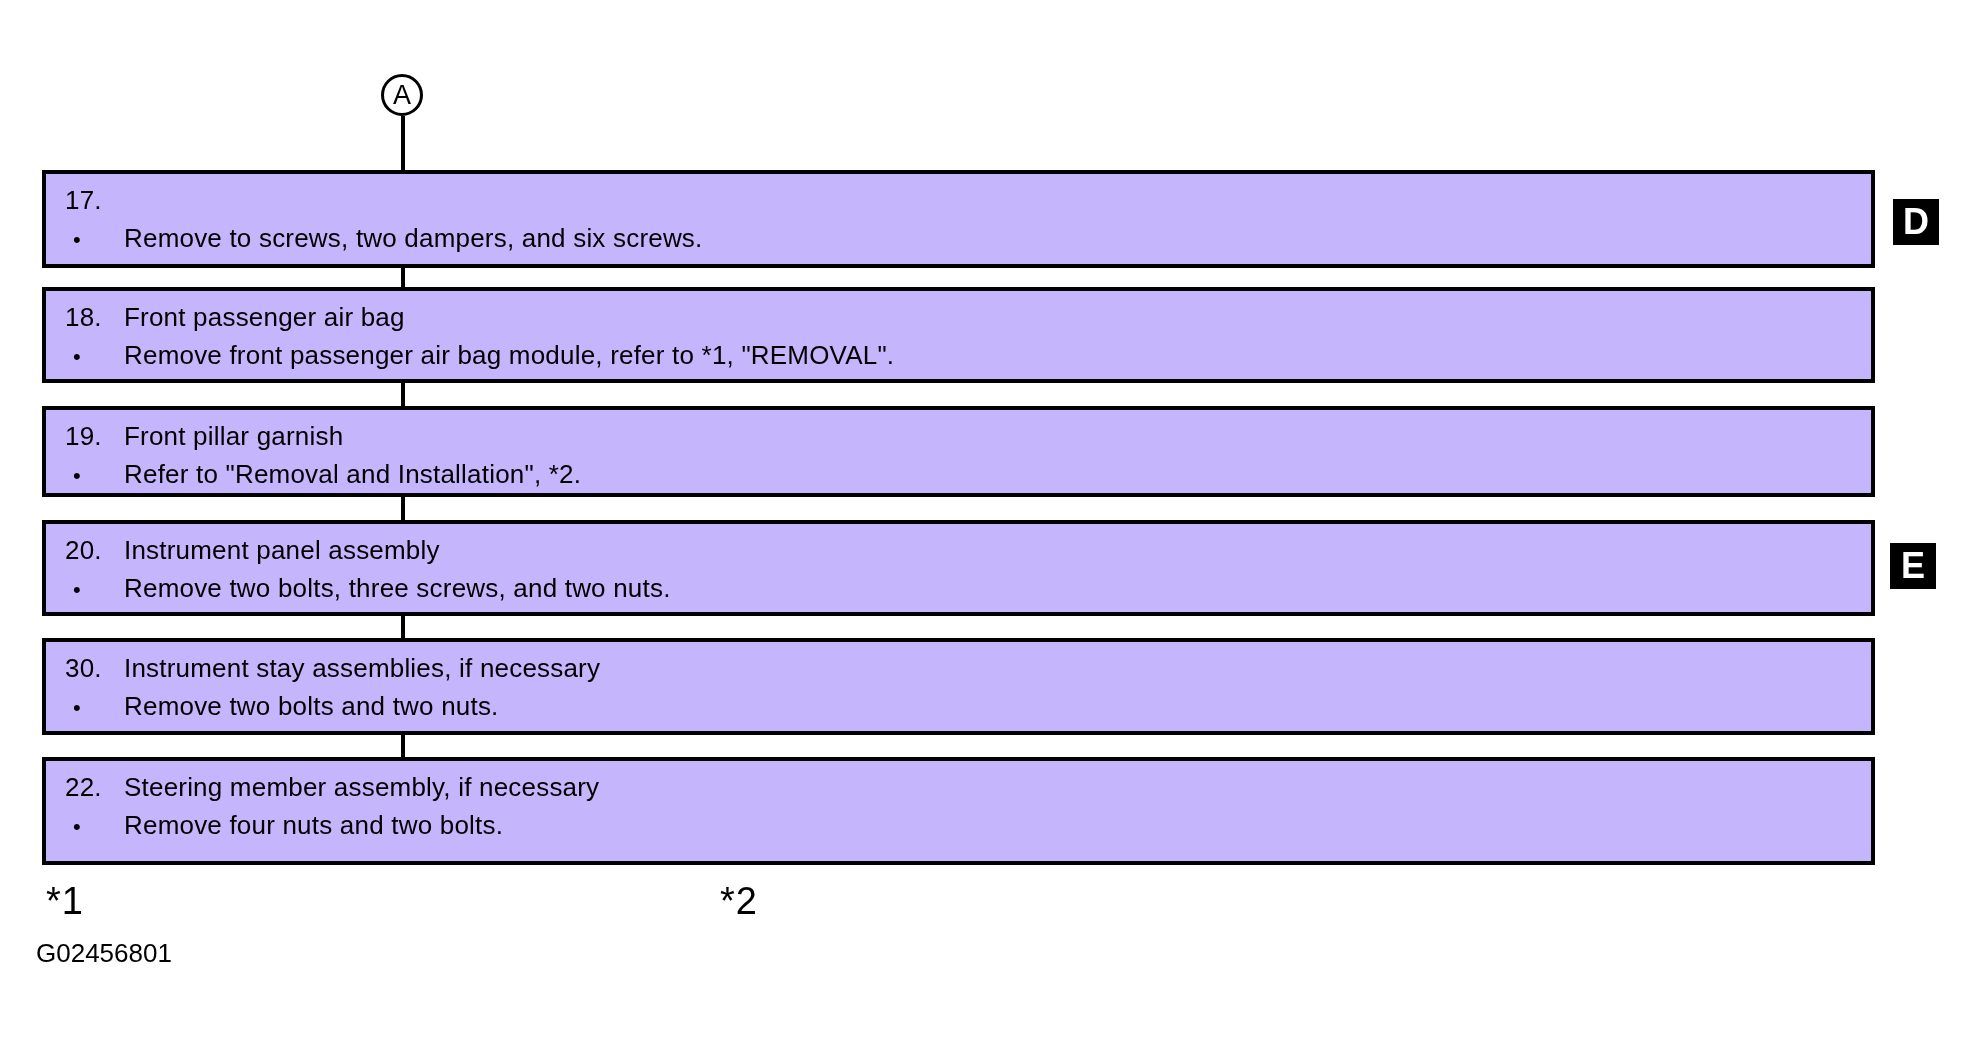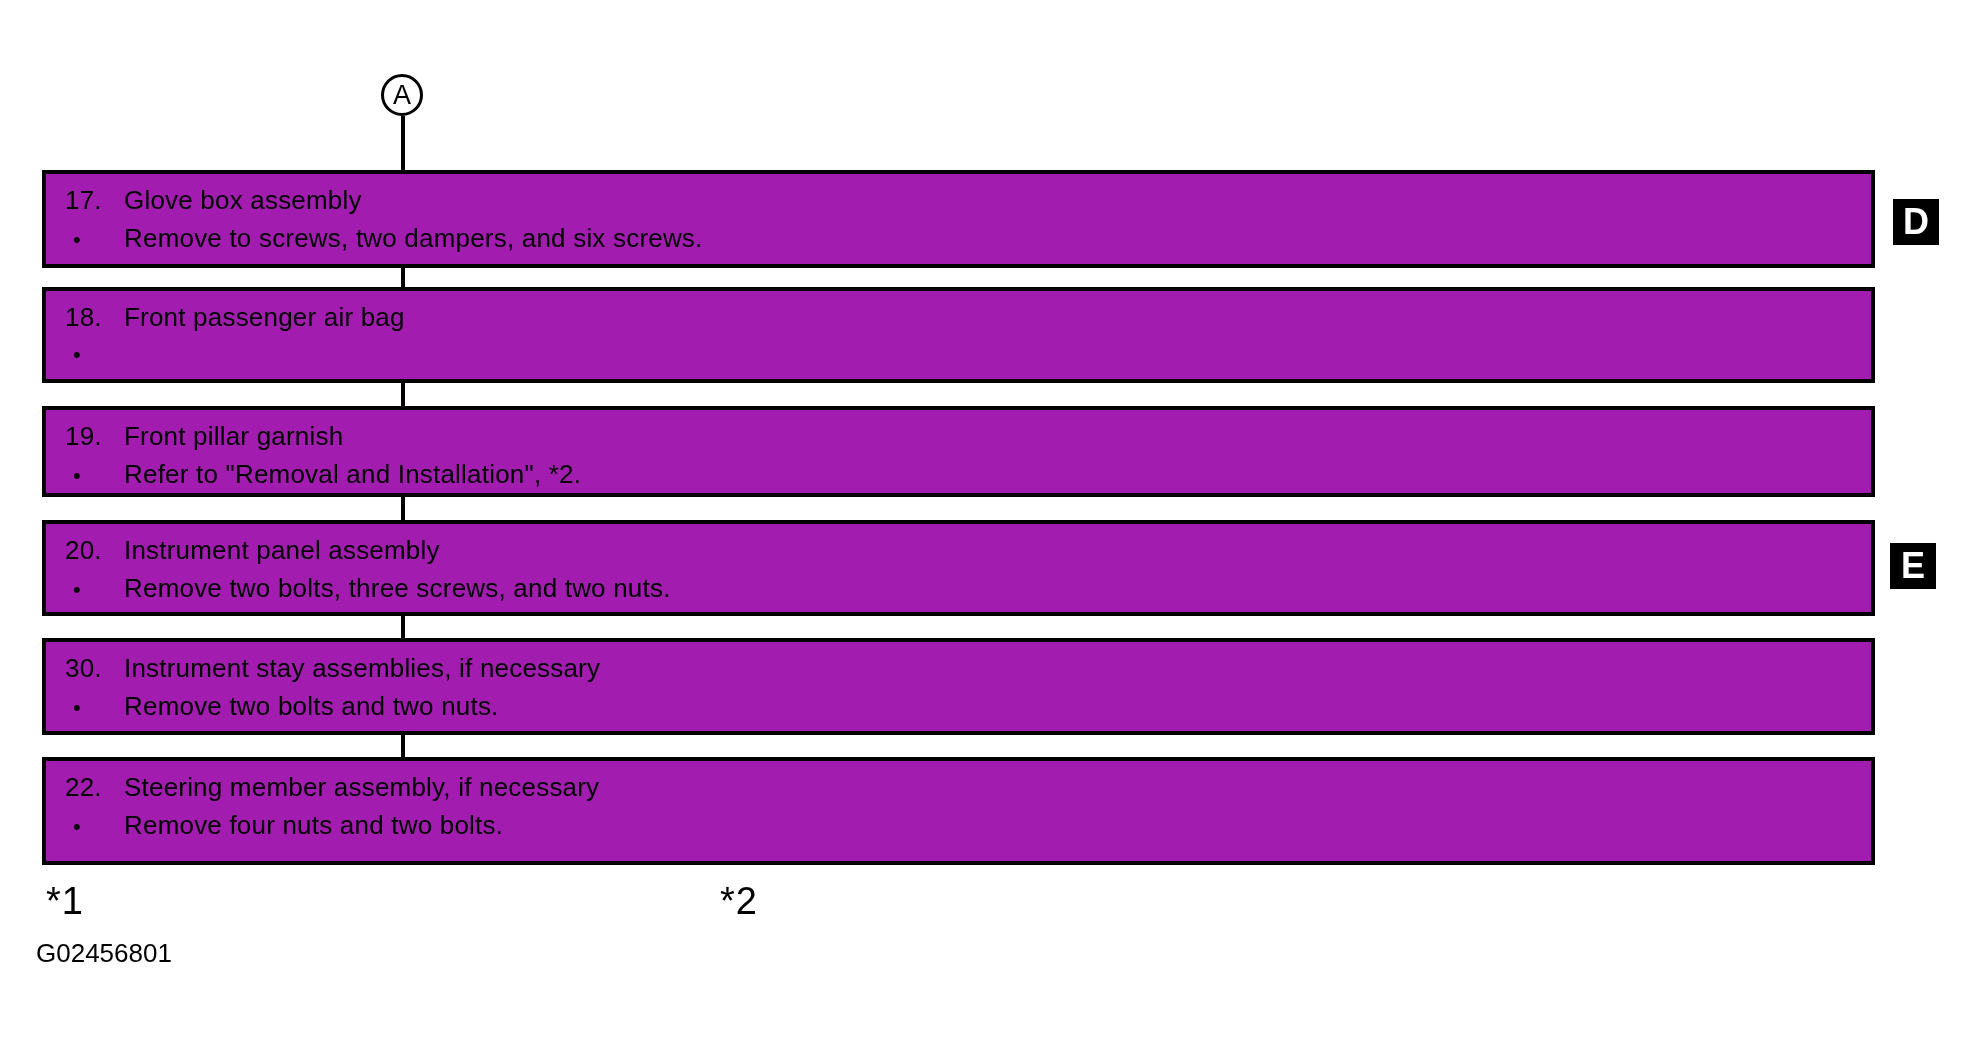--- a/index.html
+++ b/index.html
@@ -46,21 +46,21 @@
     width: 4px;
     background: #000;
   }
   
   .step-box {
     position: absolute;
     left: 42px;
     width: 1833px;
     border: 4px solid #000;
     box-sizing: border-box;
-    background: #a21caf;
+    background: #c4b5fd;
     padding: 7px 20px 0 19px;
   }
   .step-line {
     display: flex;
     align-items: baseline;
     font-size: 26px;
     line-height: 38px;
     letter-spacing: 0.2px;
   }
   .step-num {
@@ -112,36 +112,36 @@
 <div id="page">
 
   <div class="ref-circle">
     <span>A</span>
   </div>
   <div class="stem"></div>
 
   <div class="step-box" style="top:170px; height:98px;">
     <div class="step-line">
       <span class="step-num">17.</span>
-      <span>Glove box assembly</span>
     </div>
     <div class="step-line">
       <span class="step-bullet">•</span>
       <span>Remove to screws, two dampers, and six screws.</span>
     </div>
   </div>
   <div class="gap-connector" style="top:264px; height:27px;"></div>
 
   <div class="step-box" style="top:287px; height:96px;">
     <div class="step-line">
       <span class="step-num">18.</span>
       <span>Front passenger air bag</span>
     </div>
     <div class="step-line">
       <span class="step-bullet">•</span>
+      <span>Remove front passenger air bag module, refer to *1, "REMOVAL".</span>
     </div>
   </div>
   <div class="gap-connector" style="top:379px; height:31px;"></div>
 
   <div class="step-box" style="top:406px; height:91px;">
     <div class="step-line">
       <span class="step-num">19.</span>
       <span>Front pillar garnish</span>
     </div>
     <div class="step-line">

